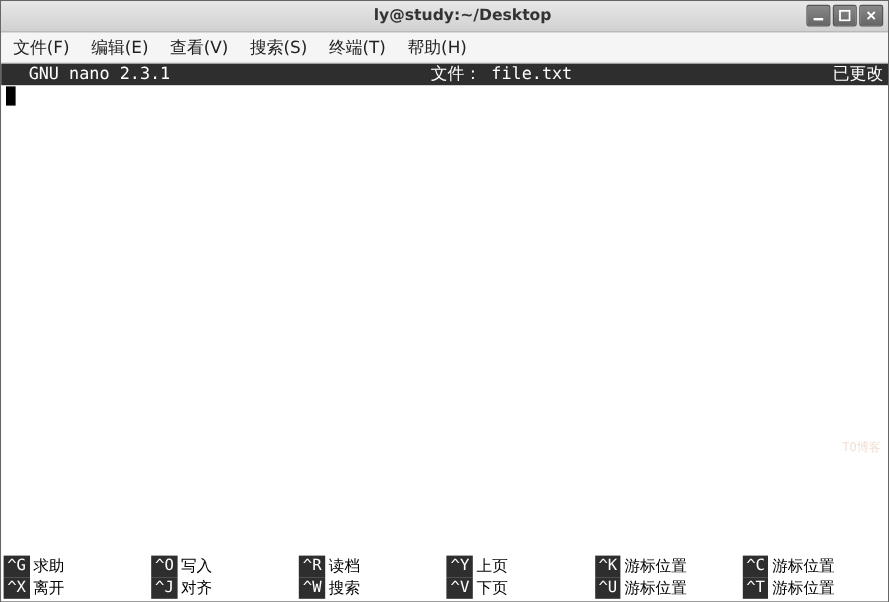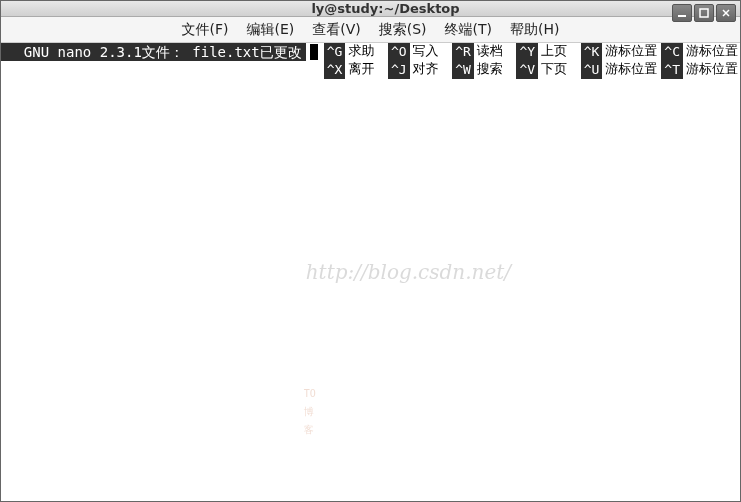--- a/index.html
+++ b/index.html
@@ -12,21 +12,21 @@
       overflow: hidden;
     }
     .window {
       width: 100%;
       height: 100%;
       display: flex;
       flex-direction: column;
       border: 1px solid #666;
     }
     .titlebar {
-      height: 16px;
+      height: 26px;
       background: linear-gradient(to bottom, #e8e8e8, #d0d0d0);
       display: flex;
       align-items: center;
       justify-content: center;
       position: relative;
       border-bottom: 1px solid #aaa;
       padding-left: 30px;
     }
     .title-text {
       font-weight: bold;
@@ -55,49 +55,48 @@
     }
     .menubar {
       height: 26px;
       background: #f5f5f5;
       display: flex;
       align-items: center;
       padding: 0 6px;
       gap: 10px;
       border-bottom: 1px solid #ccc;
       font-size: 14px;
-      justify-content: center;
     }
     .menu-item {
       padding: 2px 4px;
       cursor: pointer;
       color: #222;
     }
     .terminal {
       flex: 1;
       background: #fff;
       color: #000;
       font-family: "DejaVu Sans Mono", monospace;
       font-size: 14px;
       line-height: 18px;
       position: relative;
       display: flex;
-      flex-direction: row;
+      flex-direction: column;
     }
     .nano-header {
       background: #2e2e2e;
       color: #fff;
       height: 18px;
       display: flex;
       align-items: center;
       padding: 0 2px;
       white-space: pre;
     }
     .nano-header .left { flex: 0 0 auto; padding-left: 4px; }
-    .nano-header .center { flex: 1; text-align: left; }
+    .nano-header .center { flex: 1; text-align: center; }
     .nano-header .right { flex: 0 0 auto; padding-right: 2px; }
     .editor-area {
       flex: 1;
       position: relative;
       padding: 0 4px;
     }
     .cursor {
       display: inline-block;
       width: 8px;
       height: 16px;
@@ -139,21 +138,21 @@
       white-space: nowrap;
     }
     .sc-key {
       background: #2e2e2e;
       color: #fff;
       padding: 0 3px;
       font-family: "DejaVu Sans Mono", monospace;
       font-size: 13px;
     }
     .sc-label {
-      font-family: Liberation Mono, monospace;
+      font-family: Liberation Serif, serif;
       font-size: 13px;
     }
   </style>
 </head>
 <body>
 
 <div class="window">
   <div class="titlebar">
     <span class="title-text">ly@study:~/Desktop</span>
     <div class="win-controls">
@@ -187,21 +186,20 @@
 
   <div class="terminal">
     <div class="nano-header">
       <span class="left">  GNU nano 2.3.1</span>
       <span class="center">文件： file.txt</span>
       <span class="right">已更改</span>
     </div>
 
     <div class="editor-area">
       <span class="cursor"></span>
-      <div class="watermark">http://blog.csdn.net/</div>
       <div class="corner-mark">TO博客</div>
     </div>
 
     <div class="spacer"></div>
 
     <div class="shortcuts">
       <div class="sc">
           <span class="sc-key">^G</span>
           <span class="sc-label">求助</span>
         </div>

